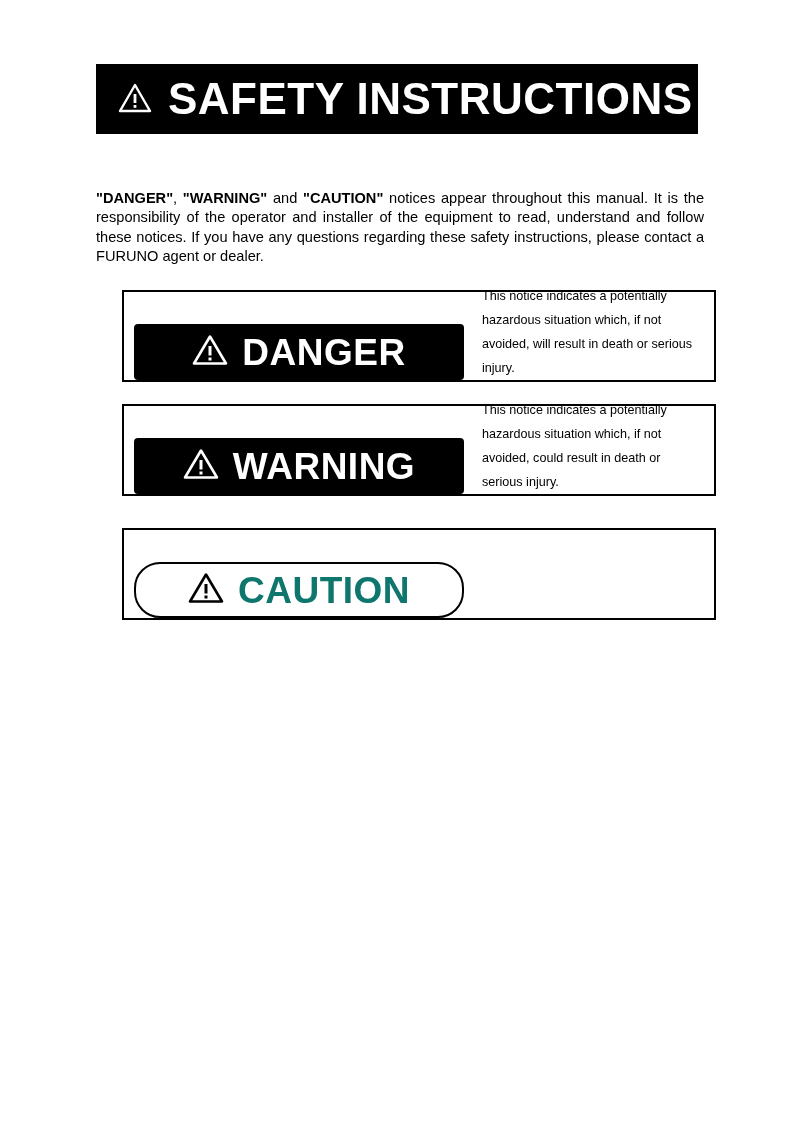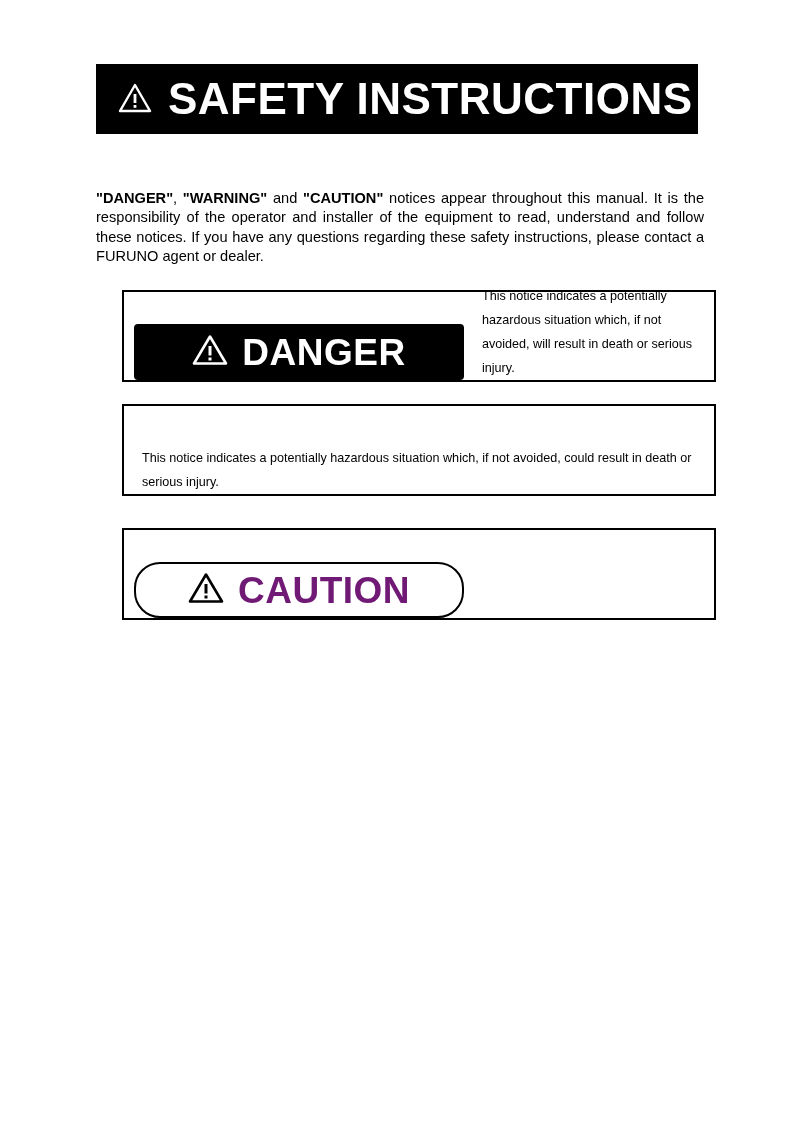--- a/index.html
+++ b/index.html
@@ -98,21 +98,21 @@
     align-items: center;
     gap: 14px;
   }
   .plate-text {
     font-size: 37px;
     font-weight: bold;
     line-height: 1;
     letter-spacing: 0.5px;
   }
   .plate-solid .plate-text { color: #ffffff; }
-  .plate-outline .plate-text { color: #701a75; }
+  .plate-outline .plate-text { color: #0f766e; }
 
   .notice-desc {
     flex: 1 1 auto;
     margin: 12px 12px 0 18px;
     font-size: 12.6px;
     line-height: 24px;
   }
 </style>
 </head>
 <body>
@@ -142,20 +142,32 @@
             <rect x="16.5" y="23.5" width="3" height="3" fill="#ffffff"></rect>
           </svg>
         </span>
         <span class="plate-text">DANGER</span>
       </span>
     </div>
     <div class="notice-desc">This notice indicates a potentially hazardous situation which, if not avoided, will result in death or serious injury.</div>
   </div>
 
   <div class="notice-box" id="box-warning">
+    <div class="label-plate plate-solid">
+      <span class="plate-inner">
+        <span>
+          <svg width="36" height="32" viewBox="0 0 36 32" aria-hidden="true">
+            <path d="M18 2.5 L34 29.5 L2 29.5 Z" fill="none" stroke="#ffffff" stroke-width="2.6" stroke-linejoin="round"></path>
+            <rect x="16.5" y="12" width="3" height="9.5" fill="#ffffff"></rect>
+            <rect x="16.5" y="23.5" width="3" height="3" fill="#ffffff"></rect>
+          </svg>
+        </span>
+        <span class="plate-text">WARNING</span>
+      </span>
+    </div>
     <div class="notice-desc">This notice indicates a potentially hazardous situation which, if not avoided, could result in death or serious injury.</div>
   </div>
 
   <div class="notice-box" id="box-caution">
     <div class="label-plate plate-outline">
       <span class="plate-inner">
         <span>
           <svg width="36" height="32" viewBox="0 0 36 32" aria-hidden="true">
             <path d="M18 2.5 L34 29.5 L2 29.5 Z" fill="none" stroke="#000000" stroke-width="2.6" stroke-linejoin="round"></path>
             <rect x="16.5" y="12" width="3" height="9.5" fill="#000000"></rect>

